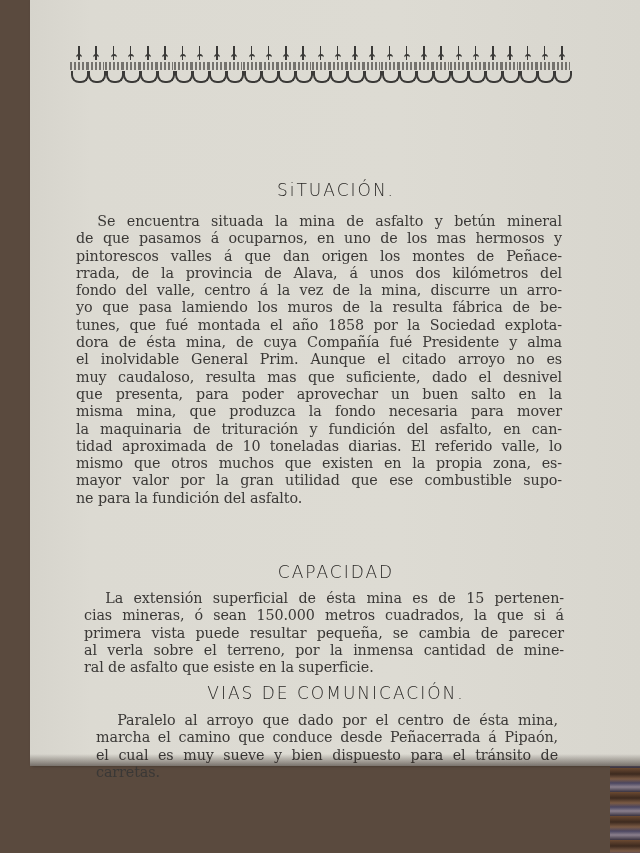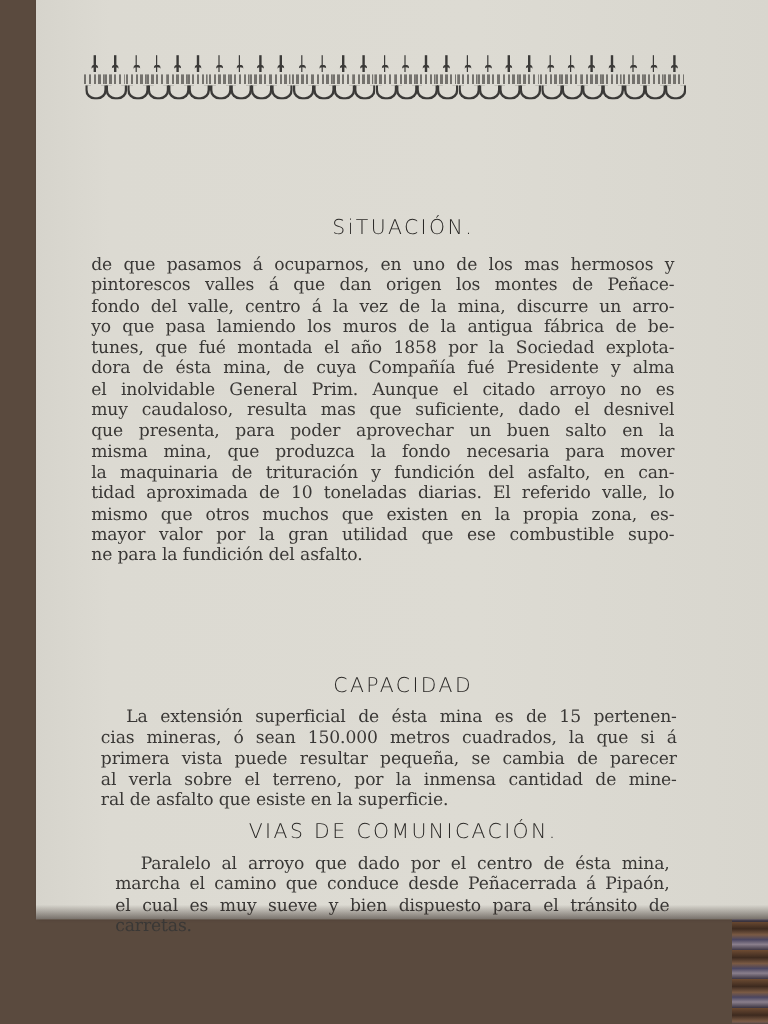--- a/index.html
+++ b/index.html
@@ -225,24 +225,26 @@
       <div class="orn-unit">
         <div class="spike"></div>
         <div class="tip"></div>
         <div class="band"></div>
         <div class="base"></div>
       </div>
     </div>
 
   <div class="heading" style="top:180px">SiTUACIÓN.</div>
   <div class="para" id="para0" style="top:213px; left:46px;">
+      <span class="line">  Se encuentra situada la mina de asfalto y betún mineral</span>
       <span class="line">de que pasamos á ocuparnos, en uno de los mas hermosos y</span>
       <span class="line">pintorescos valles á que dan origen los montes de Peñace-</span>
+      <span class="line">rrada, de la provincia de Alava, á unos dos kilómetros del</span>
       <span class="line">fondo del valle, centro á la vez de la mina, discurre un arro-</span>
-      <span class="line">yo que pasa lamiendo los muros de la antigua fábrica de be-</span>
+      <span class="line">yo que pasa lamiendo los muros de la resulta fábrica de be-</span>
       <span class="line">tunes, que fué montada el año 1858 por la Sociedad explota-</span>
       <span class="line">dora de ésta mina, de cuya Compañía fué Presidente y alma</span>
       <span class="line">el inolvidable General Prim. Aunque el citado arroyo no es</span>
       <span class="line">muy caudaloso, resulta mas que suficiente, dado el desnivel</span>
       <span class="line">que presenta, para poder aprovechar un buen salto en la</span>
       <span class="line">misma mina, que produzca la fondo necesaria para mover</span>
       <span class="line">la maquinaria de trituración y fundición del asfalto, en can-</span>
       <span class="line">tidad aproximada de 10 toneladas diarias. El referido valle, lo</span>
       <span class="line">mismo que otros muchos que existen en la propia zona, es-</span>
       <span class="line">mayor valor por la gran utilidad que ese combustible supo-</span>

